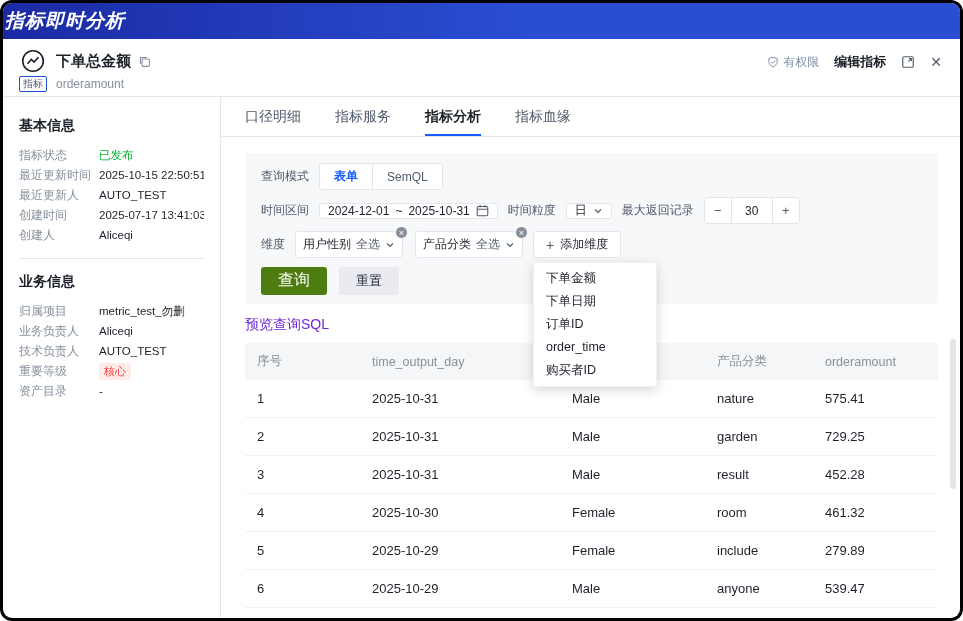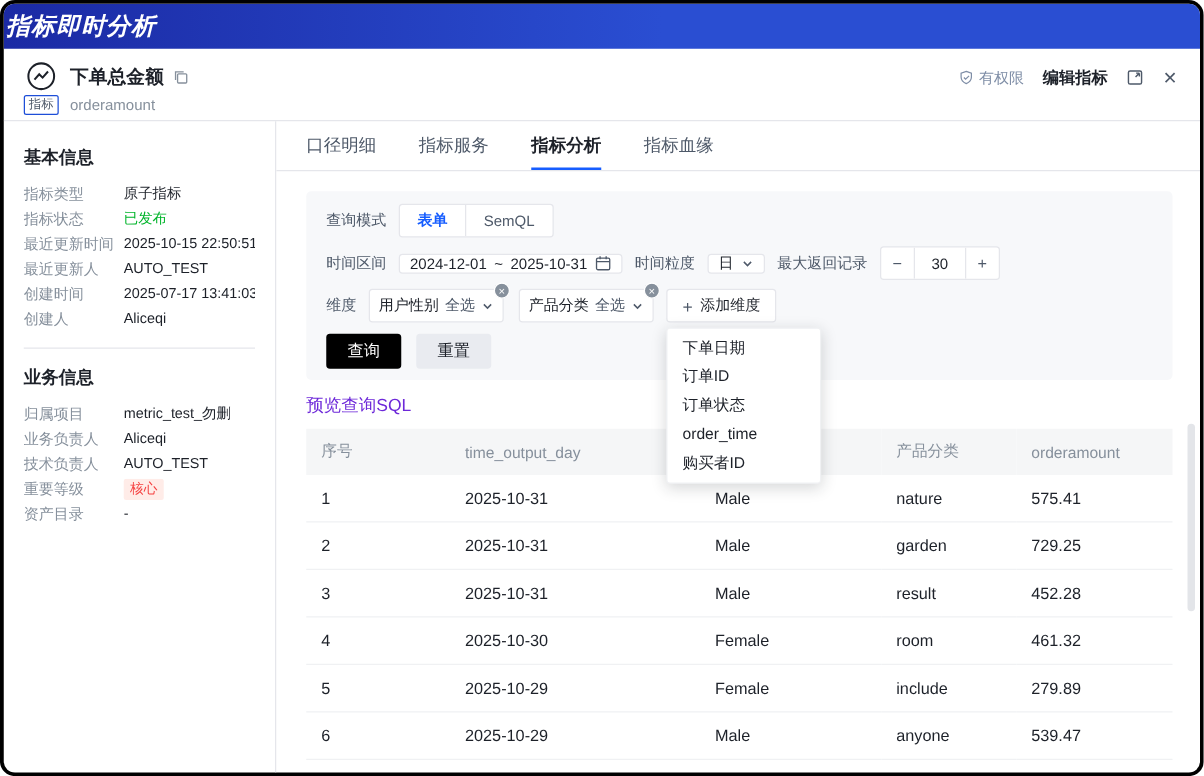--- a/index.html
+++ b/index.html
@@ -56,21 +56,21 @@
   .stepper { display:flex; align-items:stretch; background:#fff; border:1px solid #E5E6EB; border-radius:3px; height:27px; overflow:hidden; }
   .step-btn { width:26px; display:flex; align-items:center; justify-content:center; color:#4E5969; font-size:13px; cursor:pointer; }
   .step-val { width:42px; display:flex; align-items:center; justify-content:center; font-size:12px; color:#1D2129; border-left:1px solid #E5E6EB; border-right:1px solid #E5E6EB; }
   .dim-list { display:flex; gap:12px; }
   .dim-select { position:relative; background:#fff; border:1px solid #E5E6EB; border-radius:3px; height:27px; display:flex; align-items:center; gap:5px; padding:0 7px; font-size:12px; color:#1D2129; cursor:pointer; }
   .dim-val { color:#4E5969; }
   .dim-close { position:absolute; top:-6px; right:-6px; width:13px; height:13px; border-radius:50%; background:#86909C; color:#fff; font-size:9px; line-height:12px; text-align:center; border:1px solid #fff; cursor:pointer; }
   .add-dim { background:#fff; border:1px solid #E5E6EB; border-radius:3px; height:27px; display:flex; align-items:center; gap:6px; padding:0 12px; font-size:12px; color:#1D2129; cursor:pointer; }
   .plus { color:#4E5969; font-size:14px; }
   .btn-row { margin-top:2px; gap:12px; }
-  .btn-primary { background:#000000; color:#fff; border:none; border-radius:3px; height:28px; padding:0 17px; font-size:13px; cursor:pointer; font-family:inherit; }
+  .btn-primary { background:#4d7c0f; color:#fff; border:none; border-radius:3px; height:28px; padding:0 17px; font-size:16px; cursor:pointer; font-family:inherit; }
   .btn-secondary { background:#E9EBF0; color:#1D2129; border:none; border-radius:3px; height:28px; padding:0 17px; font-size:13px; cursor:pointer; font-family:inherit; }
 
   .sql-link { display:inline-block; color:#6d28d9; font-size:14px; margin:12px 0 9px 0; text-decoration:none; cursor:pointer; }
 
   
   .result-table { width:100%; border-collapse:collapse; font-size:13px; table-layout:fixed; }
   .result-table th { background:#F5F6F7; color:#86909C; font-weight:normal; text-align:left; padding:10px 12px; font-size:12.5px; }
   .result-table td { color:#1D2129; text-align:left; padding:11px 12px; border-bottom:1px solid #F0F1F3; }
 
   
@@ -130,24 +130,20 @@
         </span>
         <span class="close">✕</span>
       </div>
     </div>
 
     <div class="body">
       <aside class="sidebar">
         <div class="side-title">基本信息</div>
         <div id="basic-list">
             <div class="kv-row">
-              <span class="kv-label">指标类型</span>
-              <span class="kv-value plain">原子指标</span>
-            </div>
-            <div class="kv-row">
               <span class="kv-label">指标状态</span>
               <span class="kv-value green">已发布</span>
             </div>
             <div class="kv-row">
               <span class="kv-label">最近更新时间</span>
               <span class="kv-value plain">2025-10-15 22:50:51</span>
             </div>
             <div class="kv-row">
               <span class="kv-label">最近更新人</span>
               <span class="kv-value plain">AUTO_TEST</span>
@@ -340,22 +336,22 @@
                   <td>183.74</td>
                 </tr>
               </tbody>
           </table>
 
         </div>
       </main>
     </div>
 
     <div class="dropdown" id="dropdown" style="left: 530px; top: 259px;">
+        <div class="dropdown-item">下单金额</div>
         <div class="dropdown-item">下单日期</div>
         <div class="dropdown-item">订单ID</div>
-        <div class="dropdown-item">订单状态</div>
         <div class="dropdown-item">order_time</div>
         <div class="dropdown-item">购买者ID</div>
       </div>
     <div class="scrollbar-thumb"></div>
 
   </div>
 </div>
 
 </body></html>

